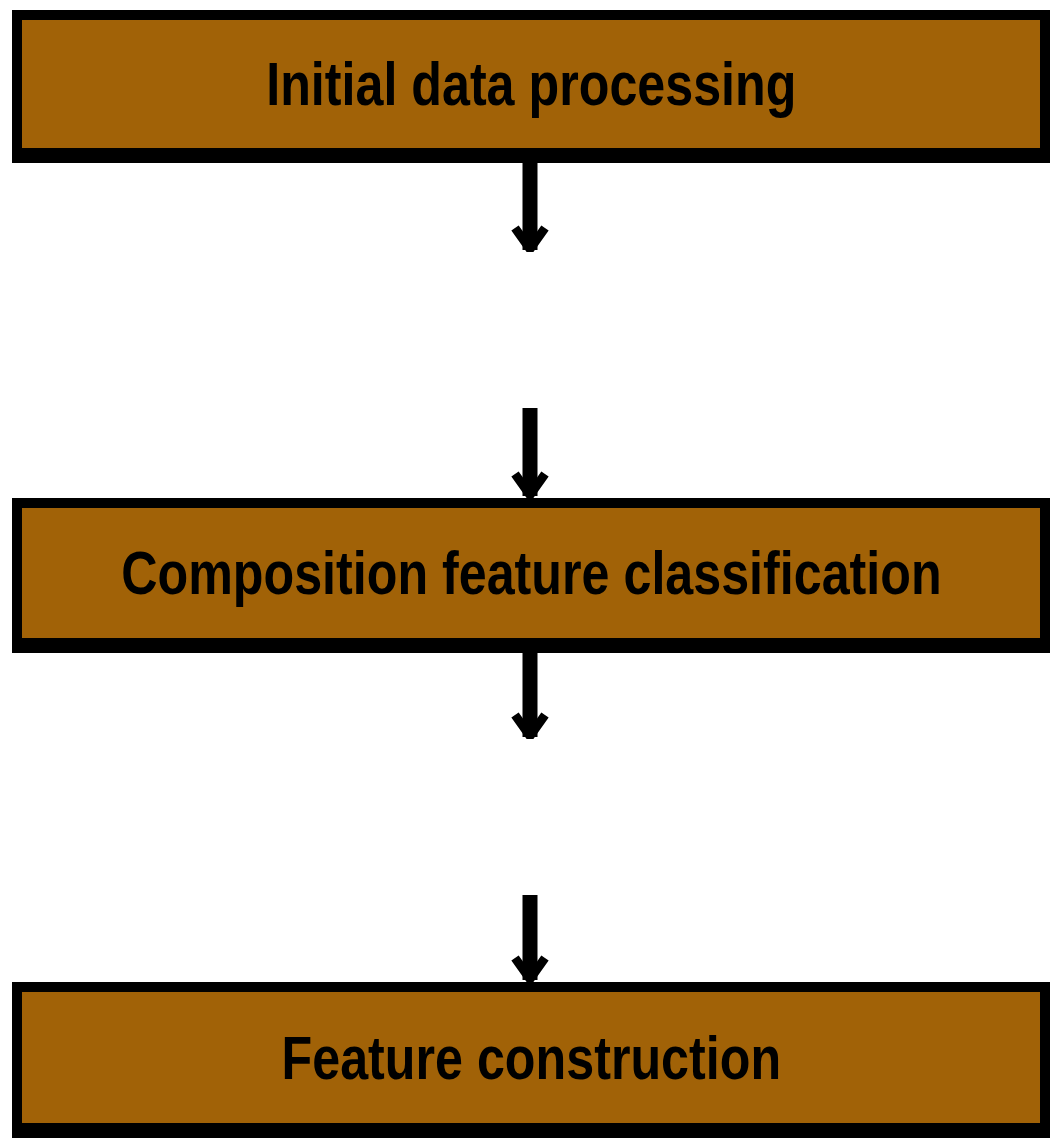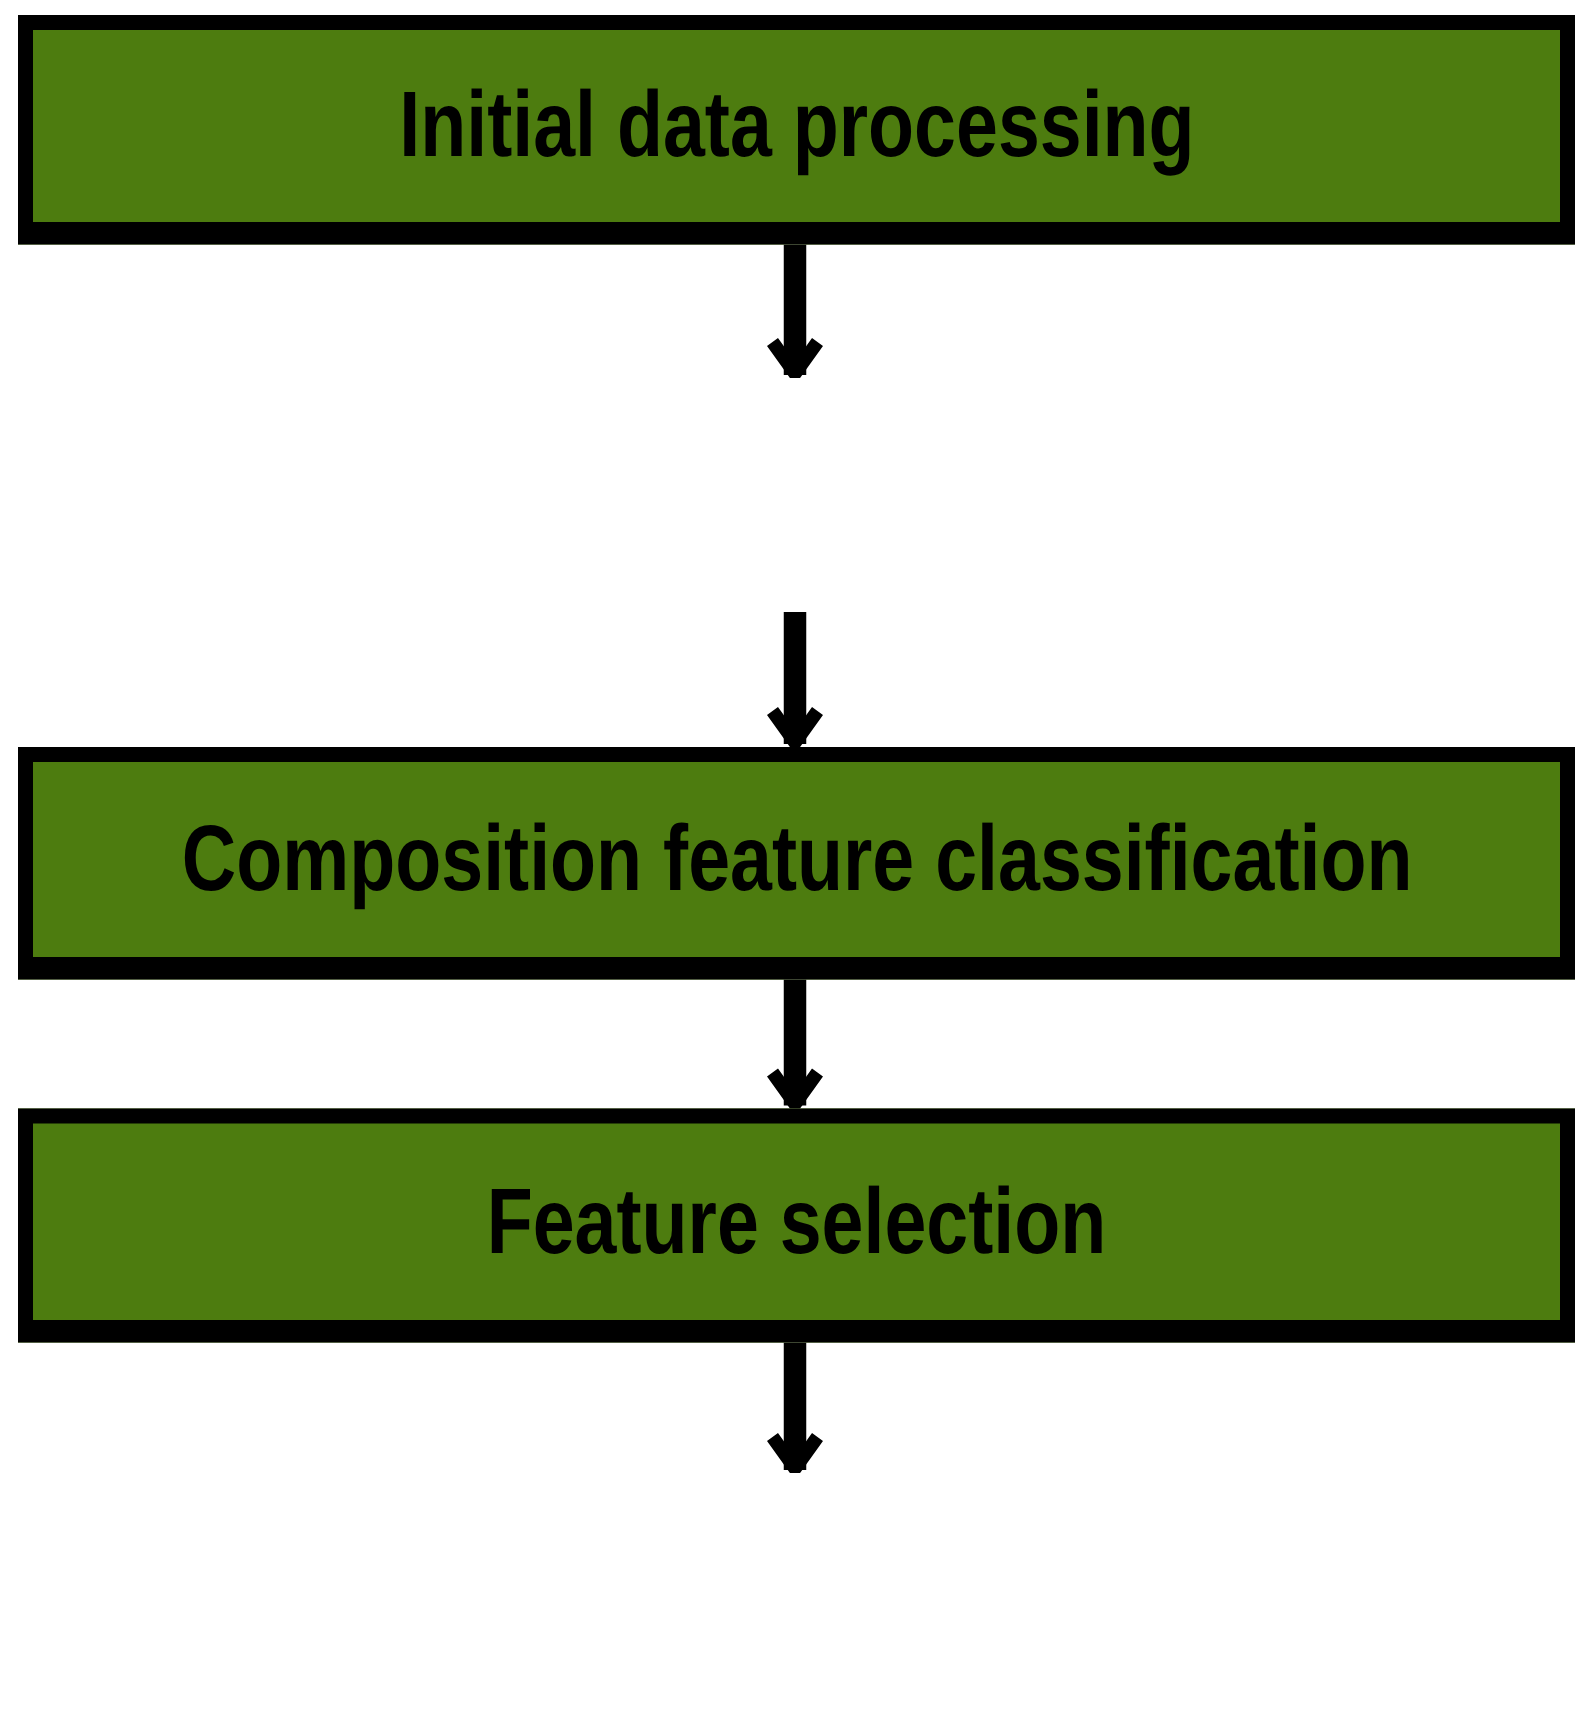--- a/index.html
+++ b/index.html
@@ -13,21 +13,21 @@
     height: 1144px;
     background: #ffffff;
     font-family: "Liberation Sans", sans-serif;
     overflow: hidden;
   }
   .flow-box {
     position: absolute;
     left: 12px;
     width: 1038px;
     box-sizing: border-box;
-    background: #4d7c0f;
+    background: #a16207;
     border: 10px solid #000000;
     border-bottom-width: 15px;
     display: flex;
     align-items: center;
     justify-content: center;
   }
   .flow-box .label {
     font-weight: bold;
     font-size: 62px;
     line-height: 1;
@@ -83,25 +83,25 @@
     <span class="label">Composition feature classification</span>
   </div>
 
   <div class="flow-arrow arrow-3">
     <svg viewBox="0 0 44 86" preserveAspectRatio="none" xmlns="http://www.w3.org/2000/svg">
       <line x1="22" y1="0" x2="22" y2="84" stroke="#000000" stroke-width="15"></line>
       <path d="M7,62 L22,83 L37,62" fill="none" stroke="#000000" stroke-width="9"></path>
     </svg>
   </div>
 
-  <div class="flow-box box-4">
-    <span class="label">Feature selection</span>
-  </div>
 
   <div class="flow-arrow arrow-4">
     <svg viewBox="0 0 44 87" preserveAspectRatio="none" xmlns="http://www.w3.org/2000/svg">
       <line x1="22" y1="0" x2="22" y2="85" stroke="#000000" stroke-width="15"></line>
       <path d="M7,63 L22,84 L37,63" fill="none" stroke="#000000" stroke-width="9"></path>
     </svg>
   </div>
 
+  <div class="flow-box box-5">
+    <span class="label">Feature construction</span>
+  </div>
 
 </div>
 
 </body></html>

